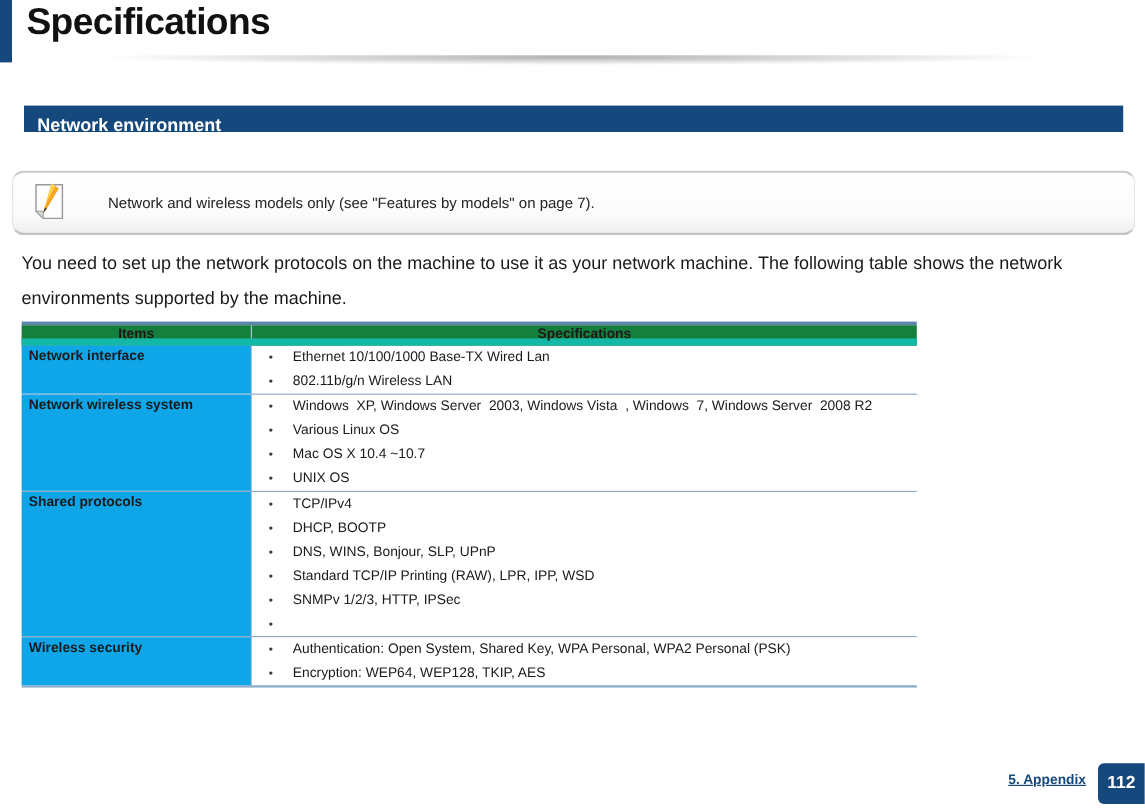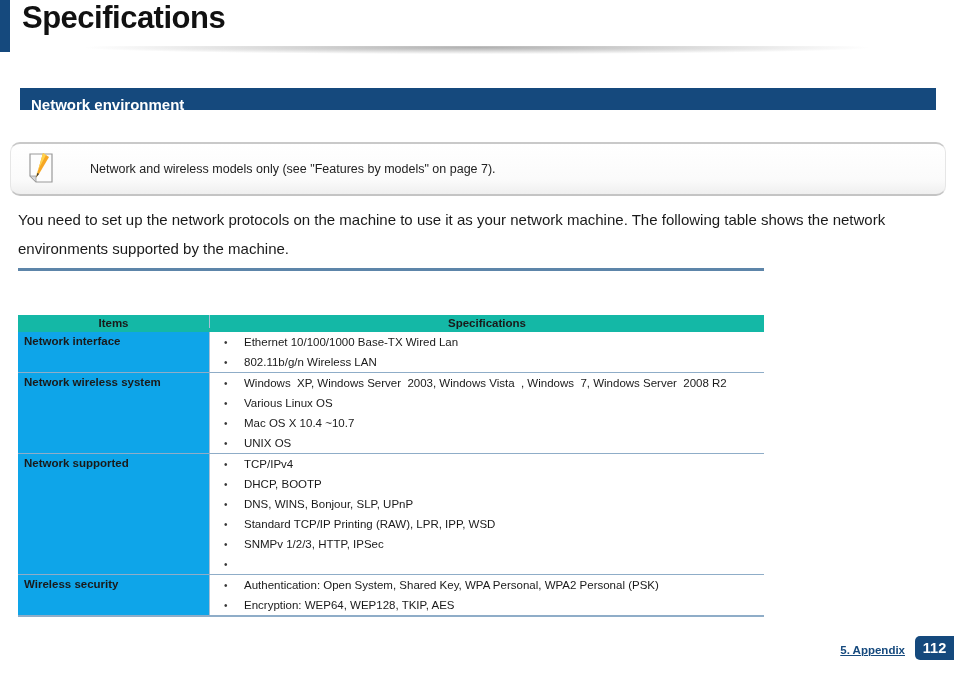--- a/index.html
+++ b/index.html
@@ -66,24 +66,23 @@
   
   .spec-table {
     position: absolute; left: 18px; top: 268px;
     width: 746px;
     border-top: 3px solid #5d85a9;
     font-size: 11.5px;
   }
   .tbl-header {
     display: flex;
     height: 17px;
-    background: #14b8a6;
-    border-bottom: 4px solid #14b8a6;
+    background: #15803d;
+    border-bottom: 6px solid #14b8a6;
     font-weight: 700;
-    margin-top: 44px;
   }
   .th-items {
     width: 192px; border-right: 1px solid #aabfd4;
     text-align: center; line-height: 16px;
   }
   .th-specs { flex: 1; text-align: center; line-height: 16px; }
 
   .tbl-row { display: flex; border-bottom: 1.5px solid #8fadc8; }
   .tbl-row:last-child { border-bottom: 2px solid #8fadc8; }
   .td-item {
@@ -96,21 +95,21 @@
   .td-specs li { height: 20px; display: flex; align-items: center; }
   .blt { color: #3a3a3a; font-size: 10px; width: 22px; flex: 0 0 auto; text-align: left; padding-left: 2px; }
 
   
   .footer-chapter {
     position: absolute; top: 644px; right: 49px;
     font-size: 11.5px; font-weight: 700; color: #15497d; text-decoration: underline;
   }
   .page-badge {
     position: absolute; top: 636px; right: 0;
-    width: 39px; height: 24px;
+    width: 39px; height: 34px;
     background: #15497d; color: #ffffff;
     border-radius: 5px 0 0 5px;
     display: flex; align-items: center; justify-content: center;
     font-size: 14.5px; font-weight: 700;
   }
 </style>
 </head>
 <body>
 
 <div class="accent-bar"></div>
@@ -176,21 +175,21 @@
           </li>
         <li>
             <span class="blt">•</span>
             <span>UNIX OS</span>
           </li>
       </ul>
     </div>
   </div>
 
   <div class="tbl-row">
-    <div class="td-item">Network supported</div>
+    <div class="td-item">Shared protocols</div>
     <div class="td-specs">
       <ul>
         <li>
             <span class="blt">•</span>
             <span>TCP/IPv4</span>
           </li>
         <li>
             <span class="blt">•</span>
             <span>DHCP, BOOTP</span>
           </li>

